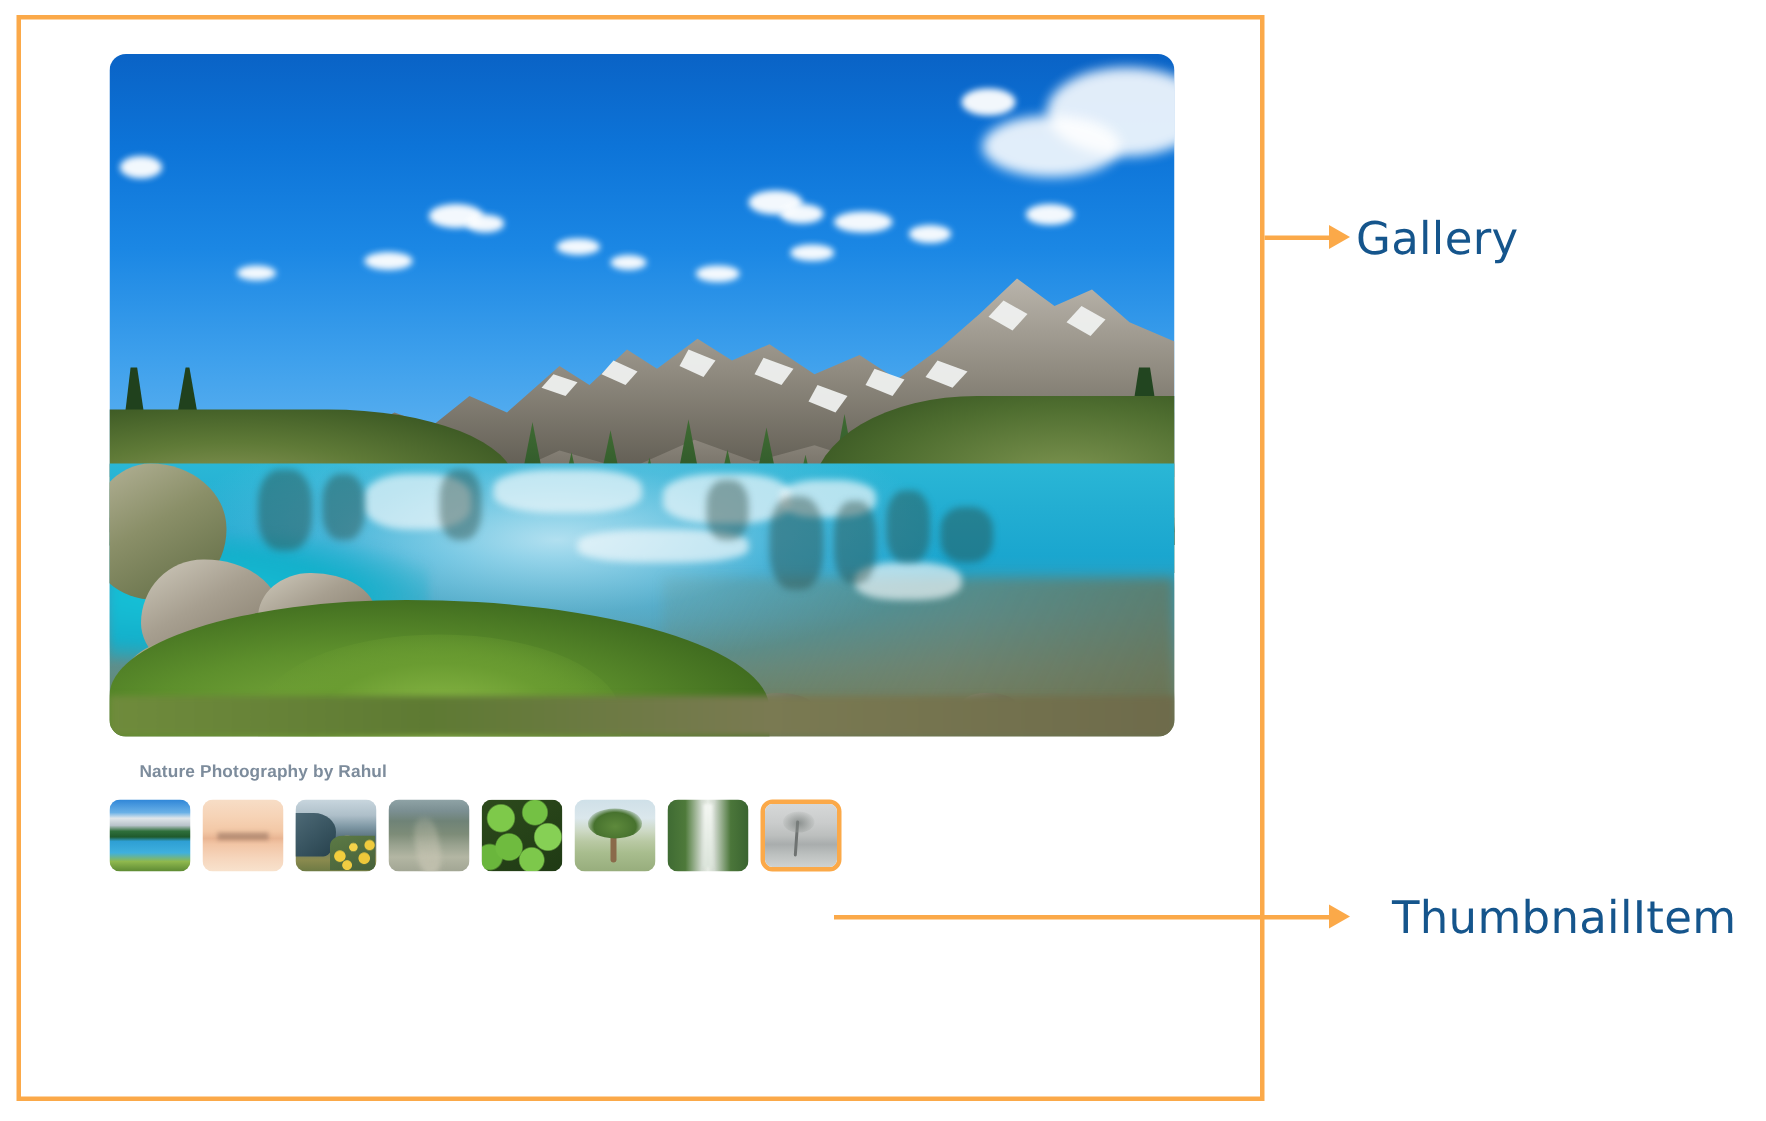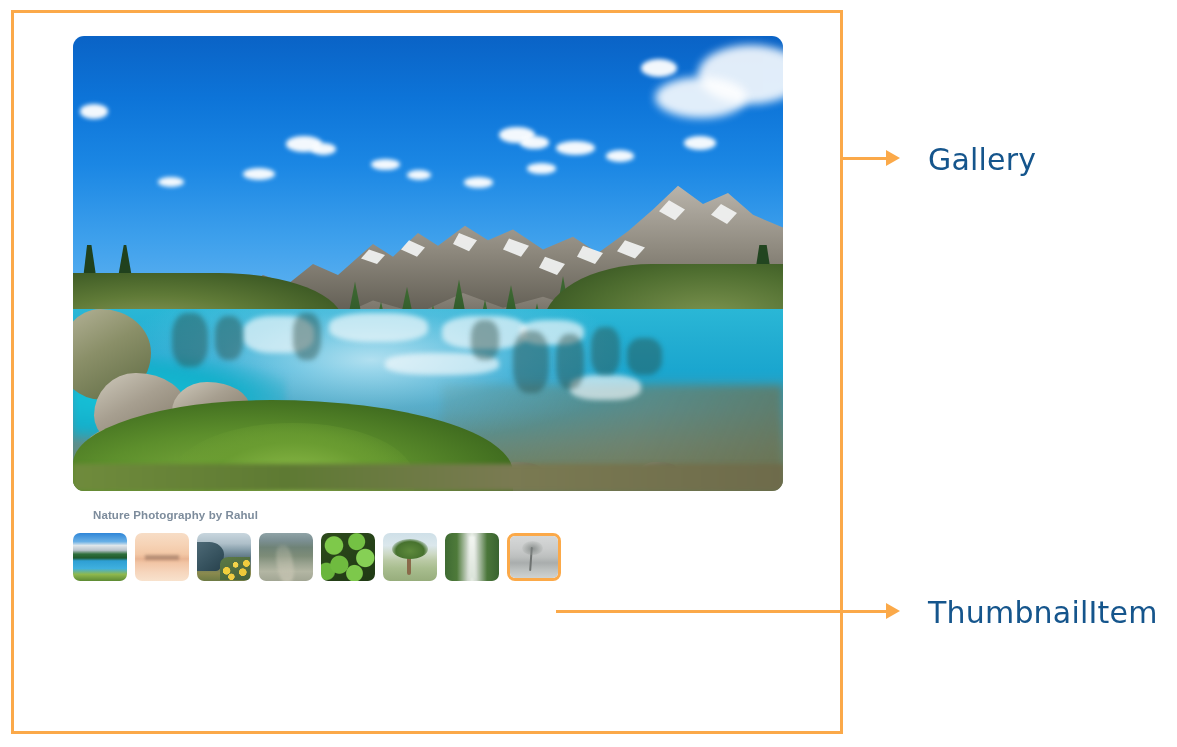--- a/index.html
+++ b/index.html
@@ -353,21 +353,21 @@
     position: absolute;
     color: #15558C;
     font-size: 30px;
     font-family: "DejaVu Sans", sans-serif;
     letter-spacing: .2px;
     white-space: nowrap;
   }
 
   #gallery-callout-line { left: 843px; top: 157px; width: 45px; }
   #gallery-callout-arrow { left: 886px; top: 150px; }
-  #gallery-callout-label { left: 928px; top: 142px; }
+  #gallery-callout-label { left: 904px; top: 142px; }
 
   #thumb-callout-line { left: 556px; top: 610px; width: 334px; }
   #thumb-callout-arrow { left: 886px; top: 603px; }
   #thumb-callout-label { left: 928px; top: 595px; }
 </style>
 </head>
 <body>
 
 <div id="gallery">
 

